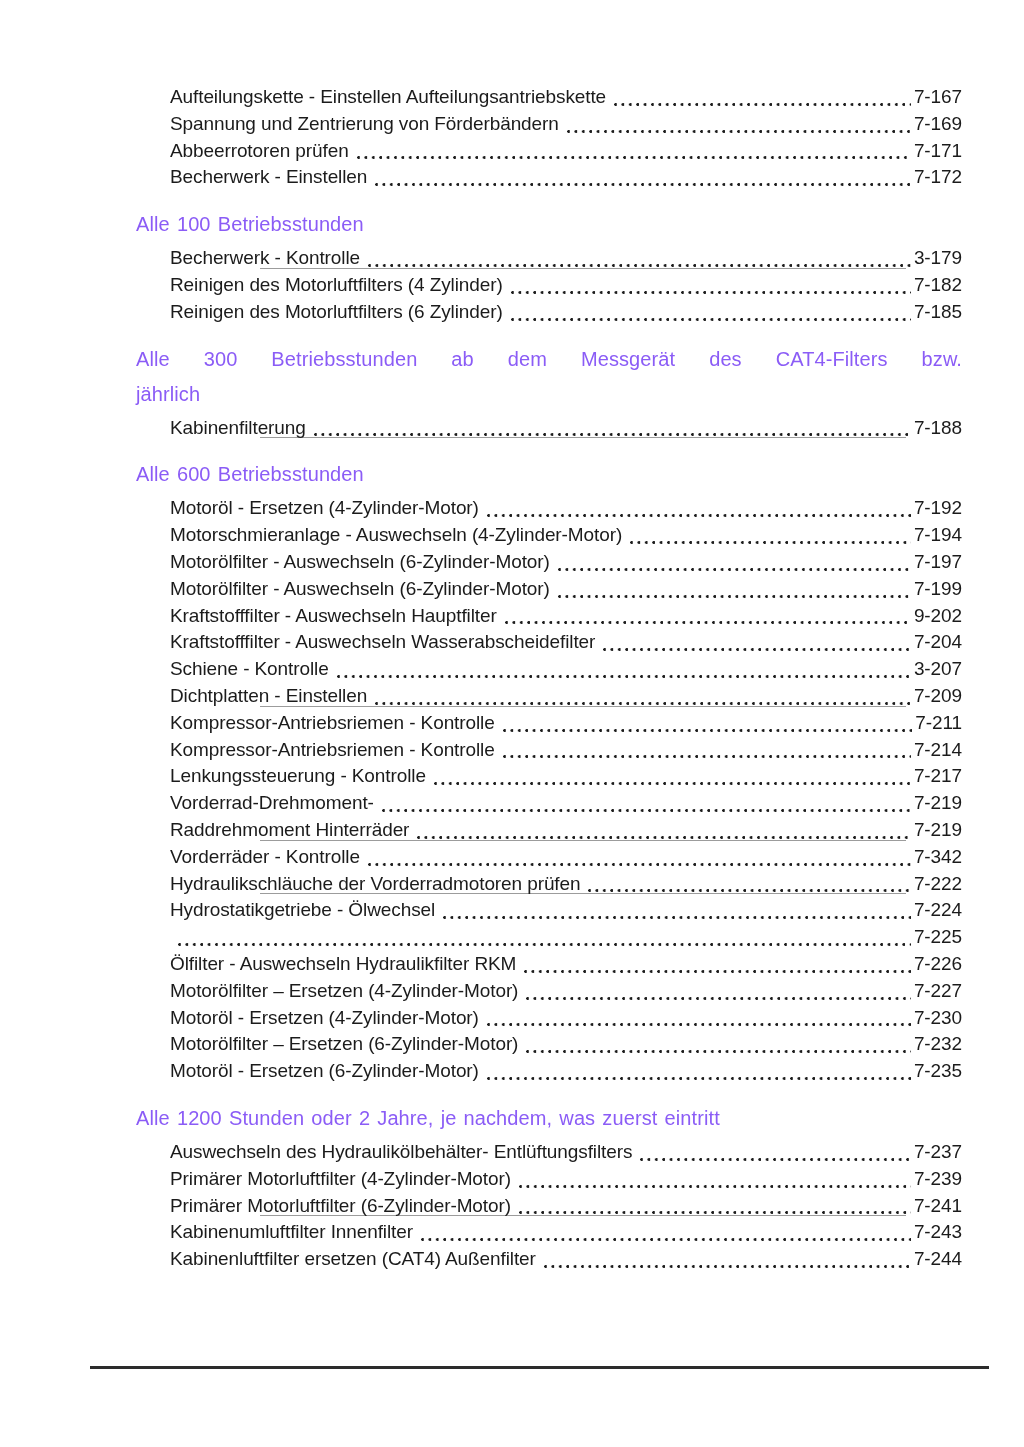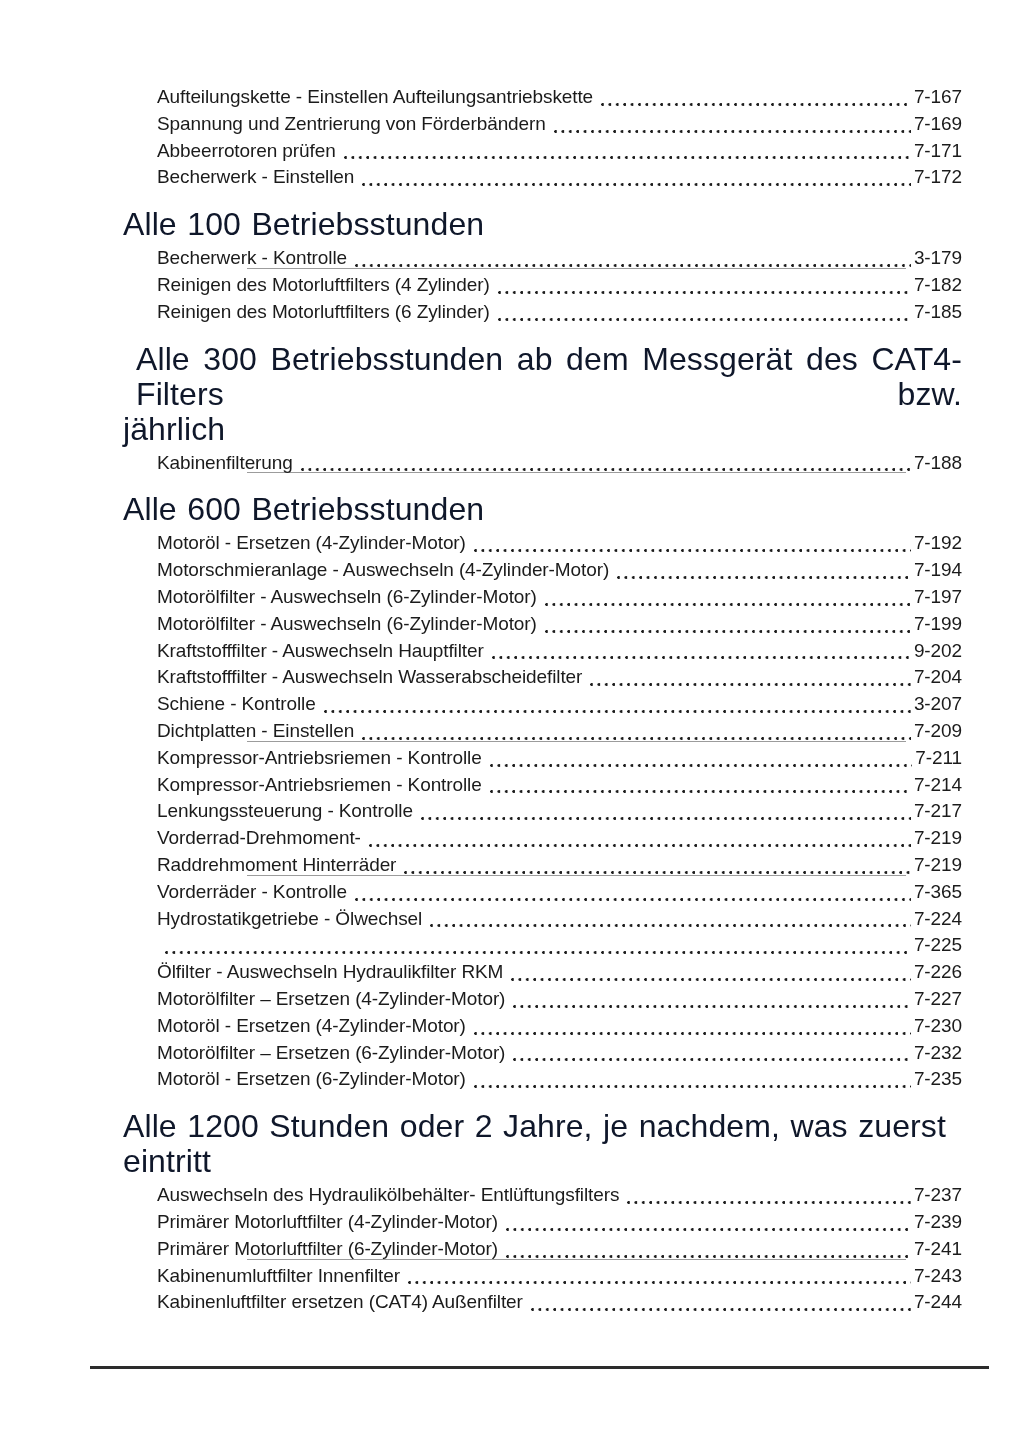--- a/index.html
+++ b/index.html
@@ -15,38 +15,37 @@
     overflow: hidden;
   }
   .page {
     position: relative;
     width: 1024px;
     height: 1447px;
     background: #ffffff;
   }
   .toc {
     position: absolute;
-    left: 123px;
+    left: 136px;
     right: 62px;
     top: 84px;
   }
   .toc-section { margin: 0; }
   .sec-heading {
     margin: 16px 0 3px 0;
-    font-size: 32px;
+    font-size: 20px;
     font-weight: 400;
     line-height: 35px;
     letter-spacing: 0.1px;
     word-spacing: 1.5px;
-    color: #0f172a;
+    color: #8b5cf6;
   }
   .heading-line.justified {
     text-align: justify;
     text-align-last: justify;
-    margin-left: 13px;
   }
   .toc-row {
     position: relative;
     display: flex;
     align-items: flex-end;
     margin-left: 34px;
     font-size: 19px;
     line-height: 26.8px;
     letter-spacing: -0.1px;
   }
@@ -203,21 +202,26 @@
           <span class="pagenum">7-219</span>
         </div>
         <div class="toc-row artifact">
           <span class="label">Raddrehmoment Hinterräder</span>
           <span class="leader"></span>
           <span class="pagenum">7-219</span>
         </div>
         <div class="toc-row">
           <span class="label">Vorderräder - Kontrolle</span>
           <span class="leader"></span>
-          <span class="pagenum">7-365</span>
+          <span class="pagenum">7-342</span>
+        </div>
+        <div class="toc-row artifact">
+          <span class="label">Hydraulikschläuche der Vorderradmotoren prüfen</span>
+          <span class="leader"></span>
+          <span class="pagenum">7-222</span>
         </div>
         <div class="toc-row">
           <span class="label">Hydrostatikgetriebe - Ölwechsel</span>
           <span class="leader"></span>
           <span class="pagenum">7-224</span>
         </div>
         <div class="toc-row">
           <span class="leader"></span>
           <span class="pagenum">7-225</span>
         </div>

